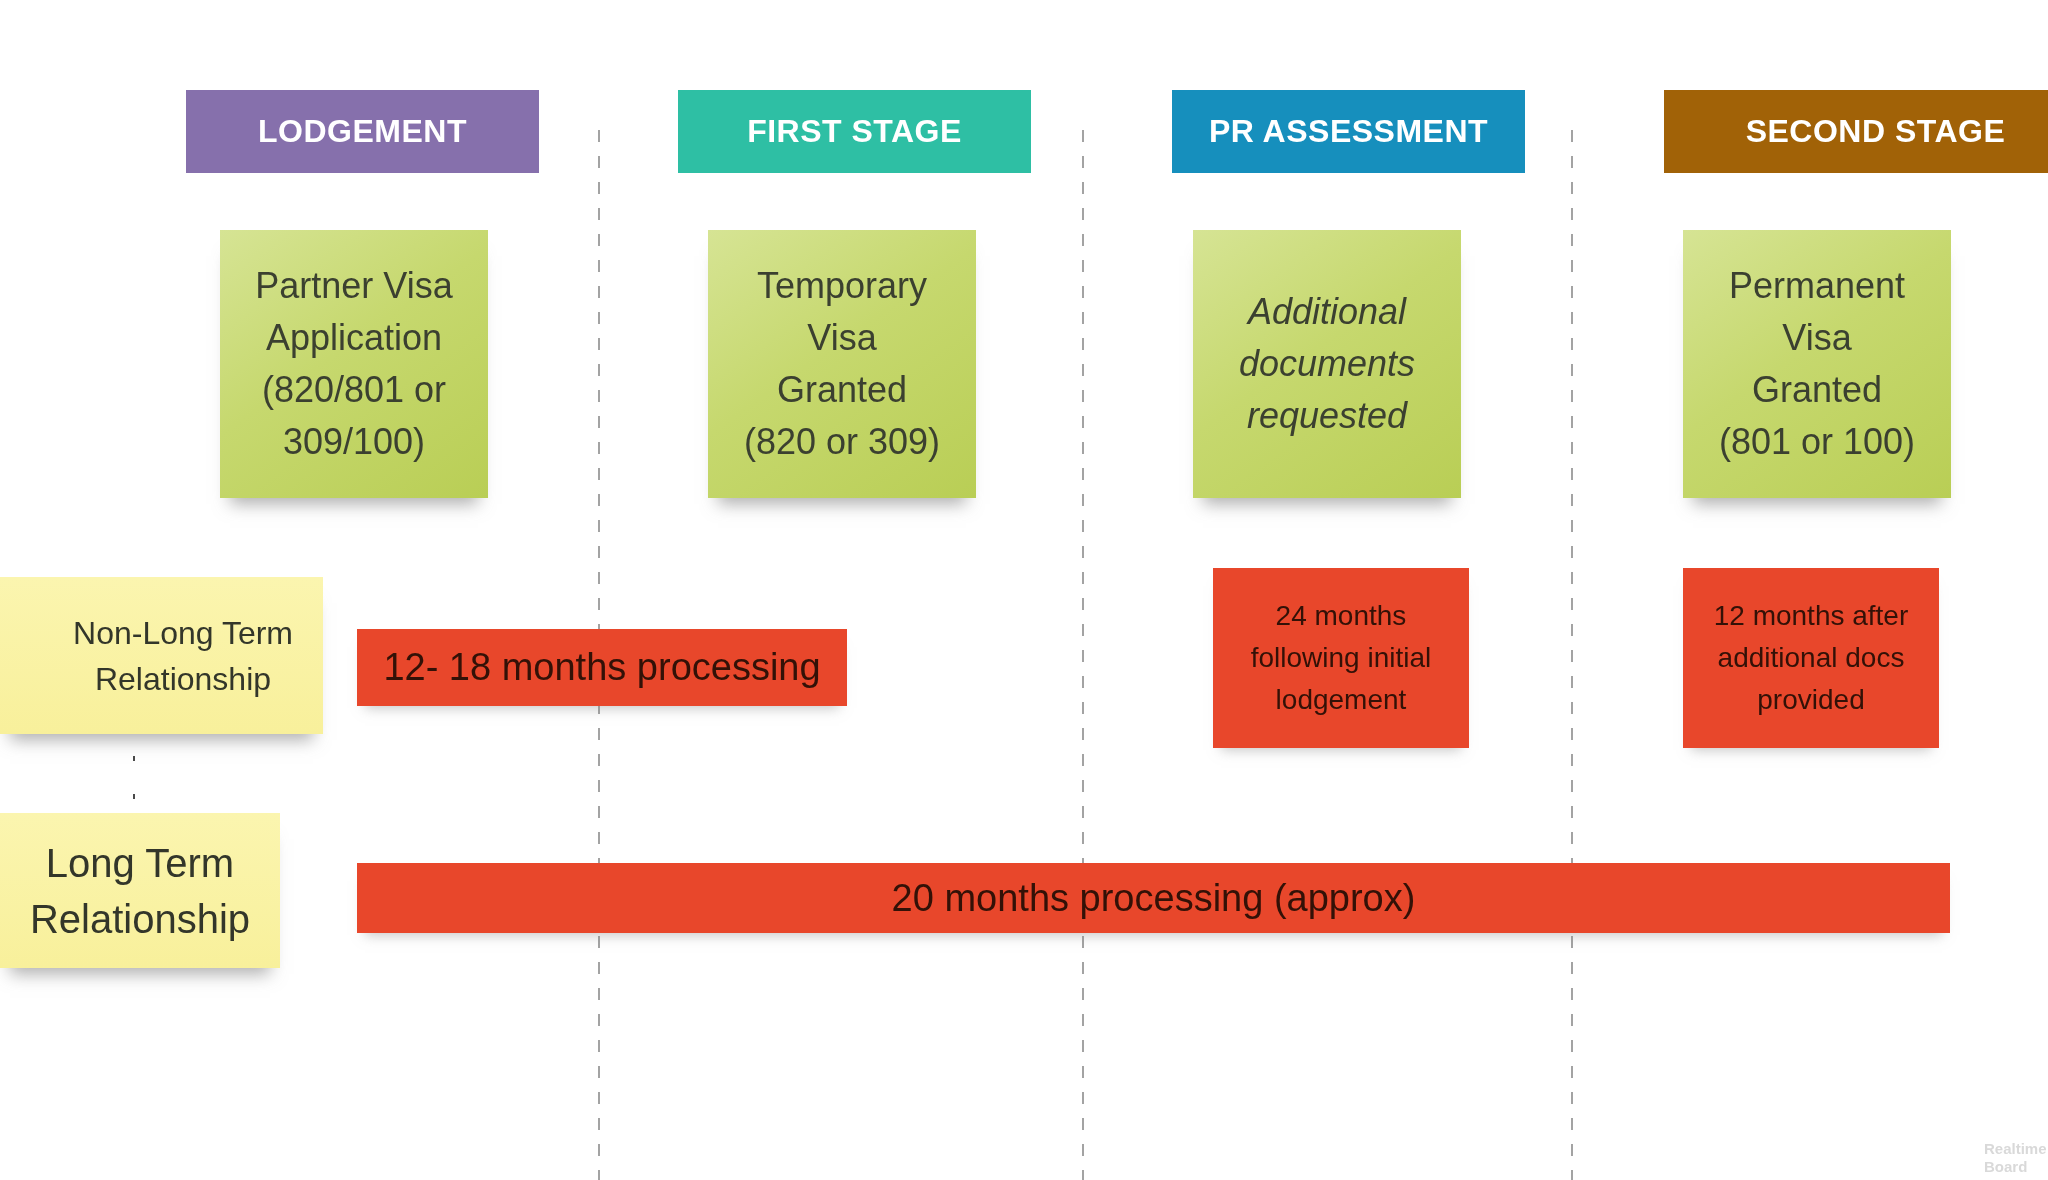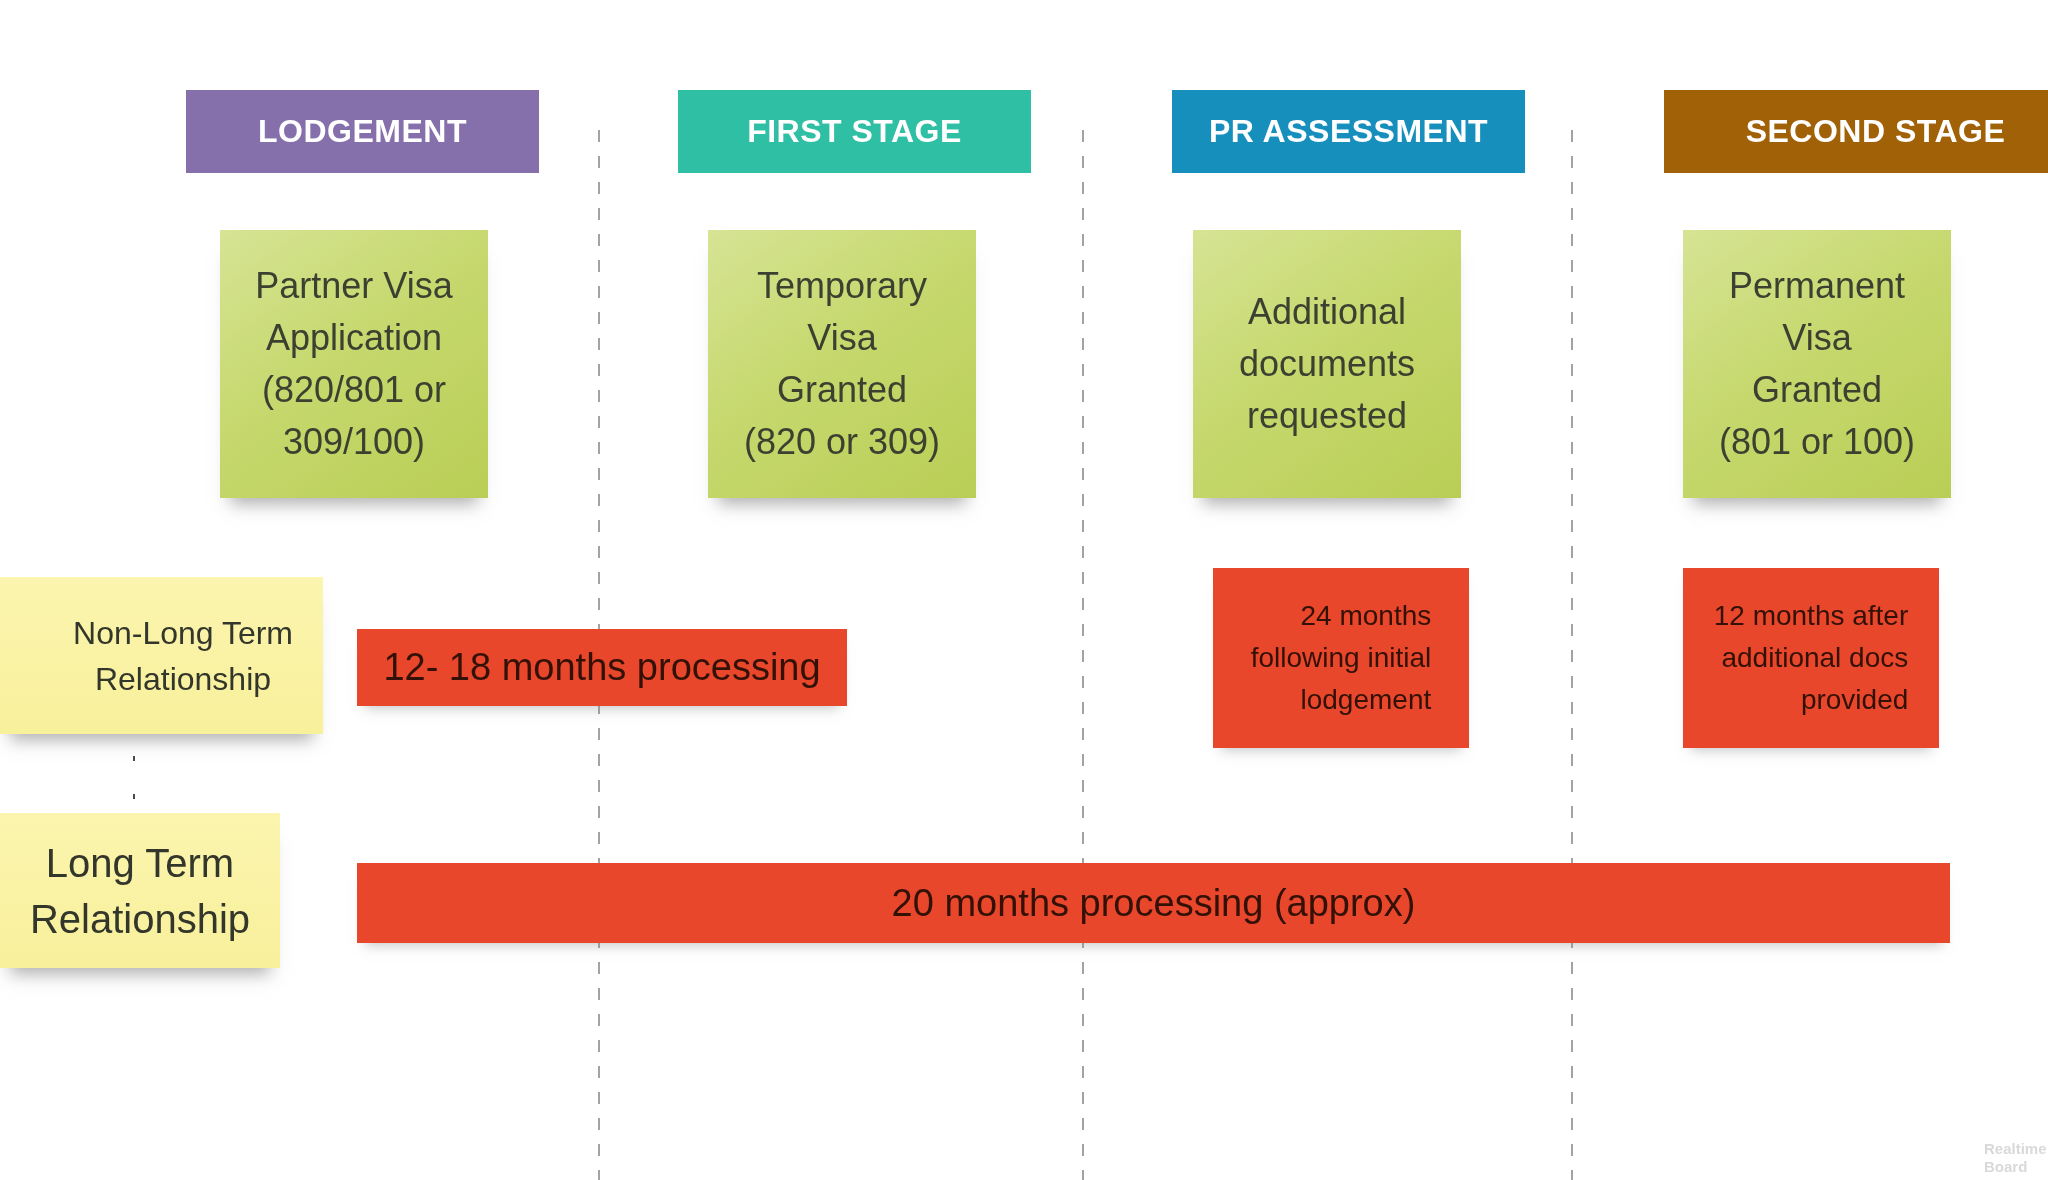--- a/index.html
+++ b/index.html
@@ -40,21 +40,21 @@
     left:0;width:280px;
     background:linear-gradient(180deg,#fbf5af 0%,#f8f09b 100%);
     color:#33362a;
   }
   .sticky-note-text{white-space:pre-line;}
   
   .red-el{
     position:absolute;
     background:#e8472b;
     display:flex;align-items:center;justify-content:center;
-    text-align:right;color:#331107;
+    text-align:center;color:#331107;
     box-shadow:0 10px 12px -8px rgba(140,140,140,0.5);
     z-index:2;
   }
   .red-bar{font-size:38px;}
   .red-box{width:256px;height:180px;top:568px;font-size:28px;line-height:42px;}
   
   .connector-dash{
     position:absolute;left:133px;top:756px;width:2px;height:56px;
     background:repeating-linear-gradient(to bottom,#4a4a4a 0 5px,transparent 5px 38px);
     z-index:1;
@@ -93,21 +93,21 @@
 Application
 (820/801 or
 309/100)</span>
   </div>
   <div class="sticky sticky-green" style="left:708px;">
     <span class="sticky-note-text">Temporary
 Visa
 Granted
 (820 or 309)</span>
   </div>
-  <div class="sticky sticky-green" style="left:1193px;">
+  <div class="sticky sticky-green" style="left:1193px;font-style:italic;">
     <span class="sticky-note-text">Additional
 documents
 requested</span>
   </div>
   <div class="sticky sticky-green" style="left:1683px;">
     <span class="sticky-note-text">Permanent
 Visa
 Granted
 (801 or 100)</span>
   </div>
@@ -128,20 +128,20 @@
   <div class="red-el red-box" style="left:1213px;">
     <span class="sticky-note-text">24 months
 following initial
 lodgement</span>
   </div>
   <div class="red-el red-box" style="left:1683px;">
     <span class="sticky-note-text">12 months after
 additional docs
 provided</span>
   </div>
-  <div class="red-el red-bar" style="left:357px;top:863px;width:1593px;height:80px;">
+  <div class="red-el red-bar" style="left:357px;top:863px;width:1593px;height:70px;">
     <span>20 months processing (approx)</span>
   </div>
 
   <div class="watermark">Realtime
 Board</div>
 
 </div>
 
 </body></html>

